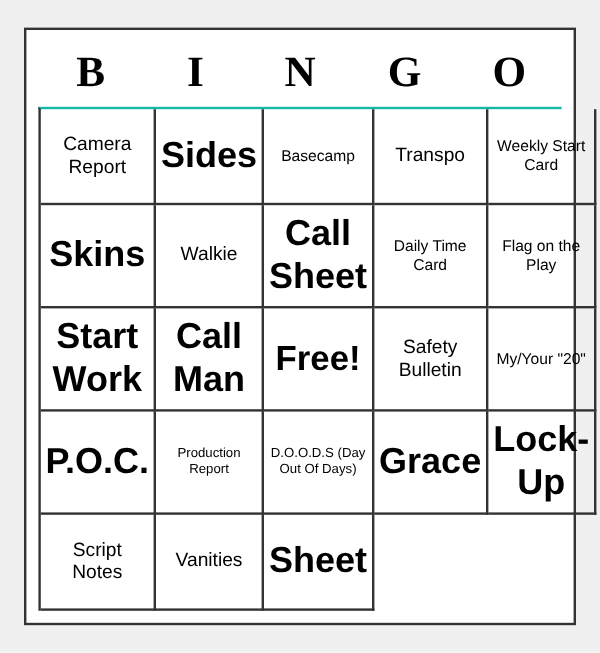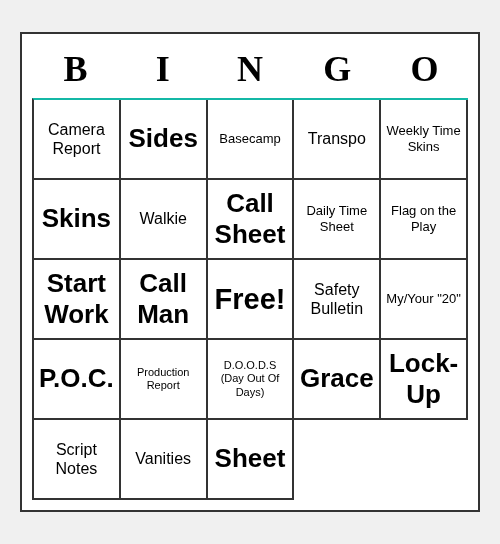--- a/index.html
+++ b/index.html
@@ -54,21 +54,21 @@
       justify-content: center;
       text-align: center;
       padding: 6px 4px;
     }
 
     .bingo-cell-text {
       line-height: 1.2;
     }
 
     .size-large {
-      font-size: 26px;
+      font-size: 30px;
       font-weight: bold;
     }
 
     .size-medium {
       font-size: 16px;
       font-weight: normal;
     }
 
     .size-small {
       font-size: 13px;
@@ -103,33 +103,33 @@
       <div class="bingo-cell">
         <span class="bingo-cell-text size-large">Sides</span>
       </div>
       <div class="bingo-cell">
         <span class="bingo-cell-text size-small">Basecamp</span>
       </div>
       <div class="bingo-cell">
         <span class="bingo-cell-text size-medium">Transpo</span>
       </div>
       <div class="bingo-cell">
-        <span class="bingo-cell-text size-small">Weekly Time Skins</span>
+        <span class="bingo-cell-text size-small">Weekly Start Card</span>
       </div>
       <div class="bingo-cell">
         <span class="bingo-cell-text size-large">Skins</span>
       </div>
       <div class="bingo-cell">
         <span class="bingo-cell-text size-medium">Walkie</span>
       </div>
       <div class="bingo-cell">
         <span class="bingo-cell-text size-large">Call Sheet</span>
       </div>
       <div class="bingo-cell">
-        <span class="bingo-cell-text size-small">Daily Time Sheet</span>
+        <span class="bingo-cell-text size-small">Daily Time Card</span>
       </div>
       <div class="bingo-cell">
         <span class="bingo-cell-text size-small">Flag on the Play</span>
       </div>
       <div class="bingo-cell">
         <span class="bingo-cell-text size-large">Start Work</span>
       </div>
       <div class="bingo-cell">
         <span class="bingo-cell-text size-large">Call Man</span>
       </div>

